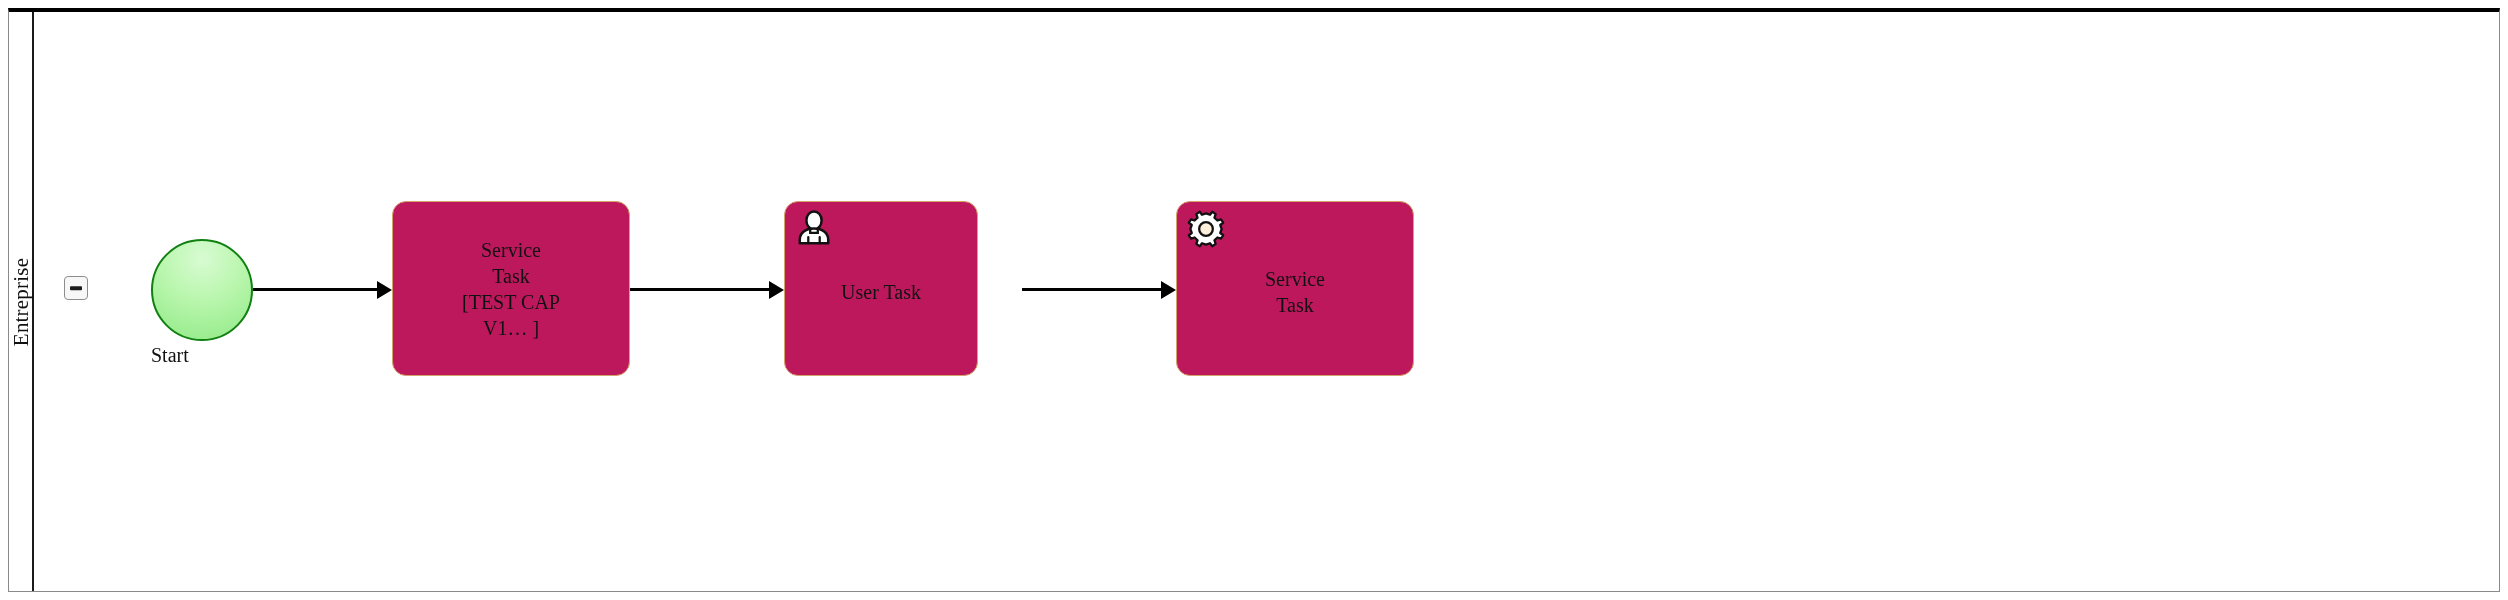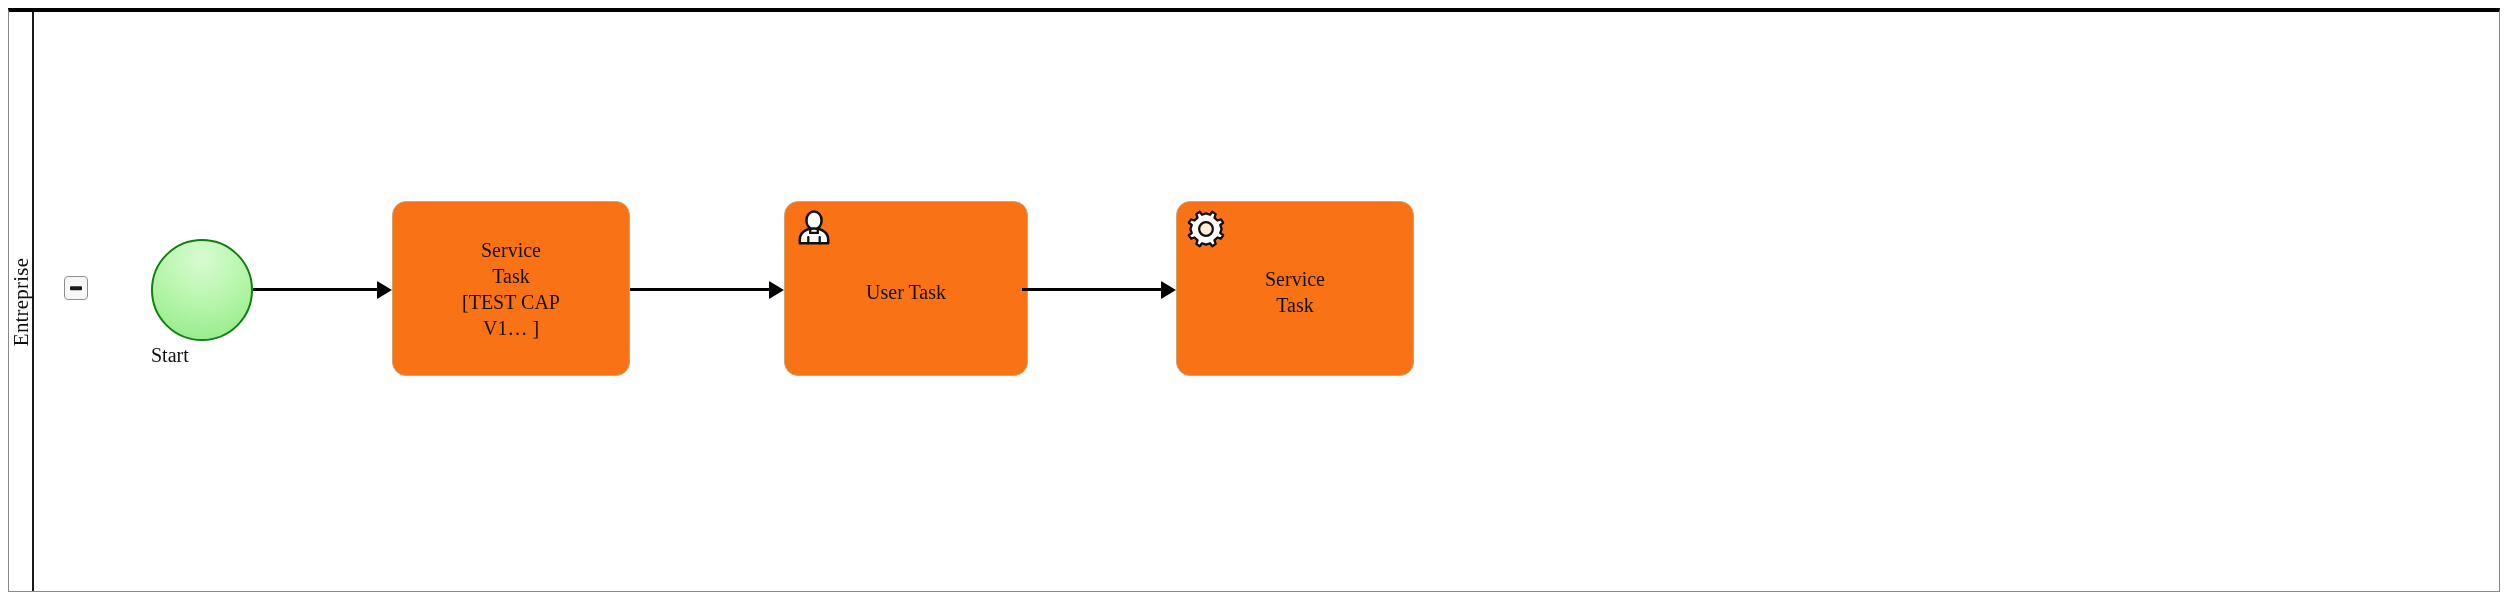--- a/index.html
+++ b/index.html
@@ -112,21 +112,21 @@
     width: 102px;
     text-align: left;
     font-size: 20px;
     color: #111111;
   }
 
   
   .task {
     position: absolute;
     box-sizing: border-box;
-    background: #f97316;
+    background: #be185d;
     border: 1.6px solid #d3a469;
     border-radius: 14px;
     cursor: pointer;
   }
   .task-text {
     position: absolute;
     left: 0;
     right: 0;
     top: 50%;
     transform: translateY(-50%);
@@ -195,21 +195,21 @@
       <div class="task" style="left:358px; top:189px; width:238px; height:175px;">
         <div class="task-text">Service
 Task
 [TEST CAP
 V1… ]</div>
       </div>
 
       <div class="flow" style="left:596px; top:276px; width:139px;"></div>
       <div class="arrowhead" style="left:735px; top:268.5px;"></div>
 
-      <div class="task" style="left:750px; top:189px; width:244px; height:175px;">
+      <div class="task" style="left:750px; top:189px; width:194px; height:175px;">
         <span class="task-icon">
           <svg viewBox="0 0 40 40" xmlns="http://www.w3.org/2000/svg">
             <ellipse cx="20" cy="11" rx="8" ry="9.5" fill="#ffffff" stroke="#111111" stroke-width="2.6"></ellipse>
             <path d="M20 19.5 C10.5 19.5 5 24.5 5 31.5 L5 35 L35 35 L35 31.5 C35 24.5 29.5 19.5 20 19.5 Z" fill="#ffffff" stroke="#111111" stroke-width="2.6" stroke-linejoin="round"></path>
             <path d="M14 35 L14 28.5 M26 35 L26 28.5" stroke="#111111" stroke-width="2.4" fill="none" stroke-linecap="round"></path>
             <path d="M16 20.5 L16 24 L24 24 L24 20.5" stroke="#111111" stroke-width="2.4" fill="none"></path>
           </svg>
         </span>
         <div class="task-text with-icon">User Task</div>
       </div>

